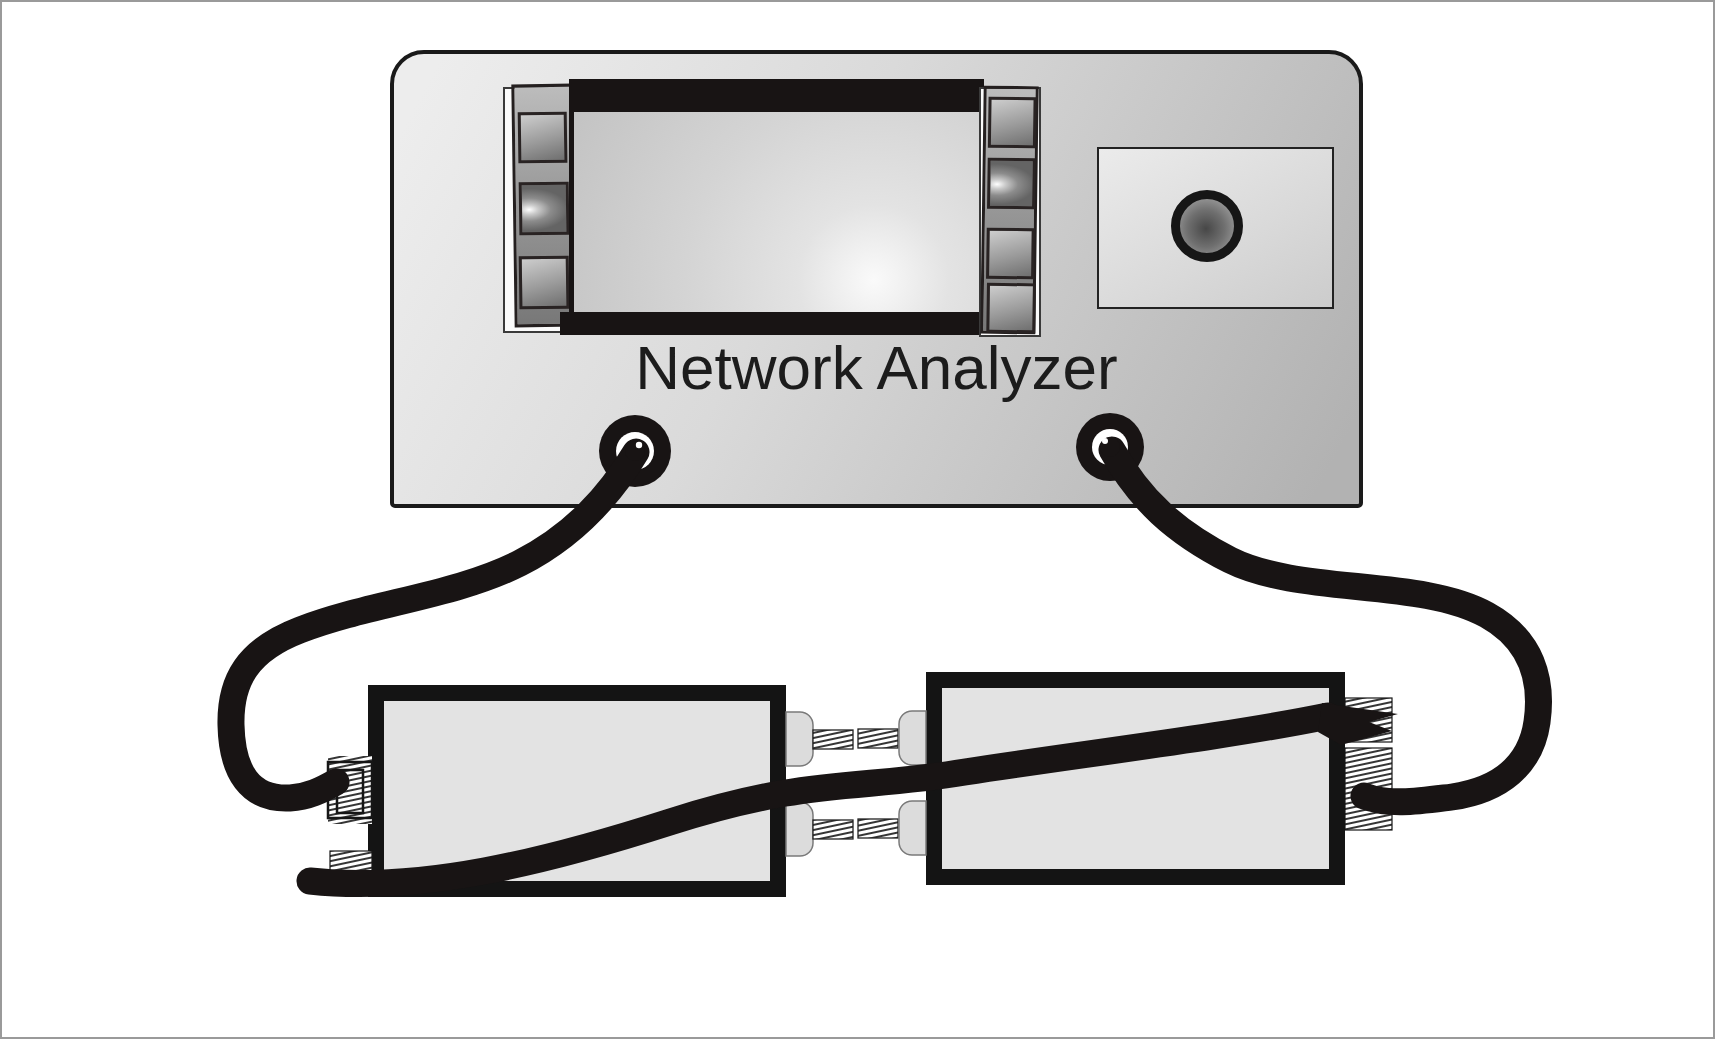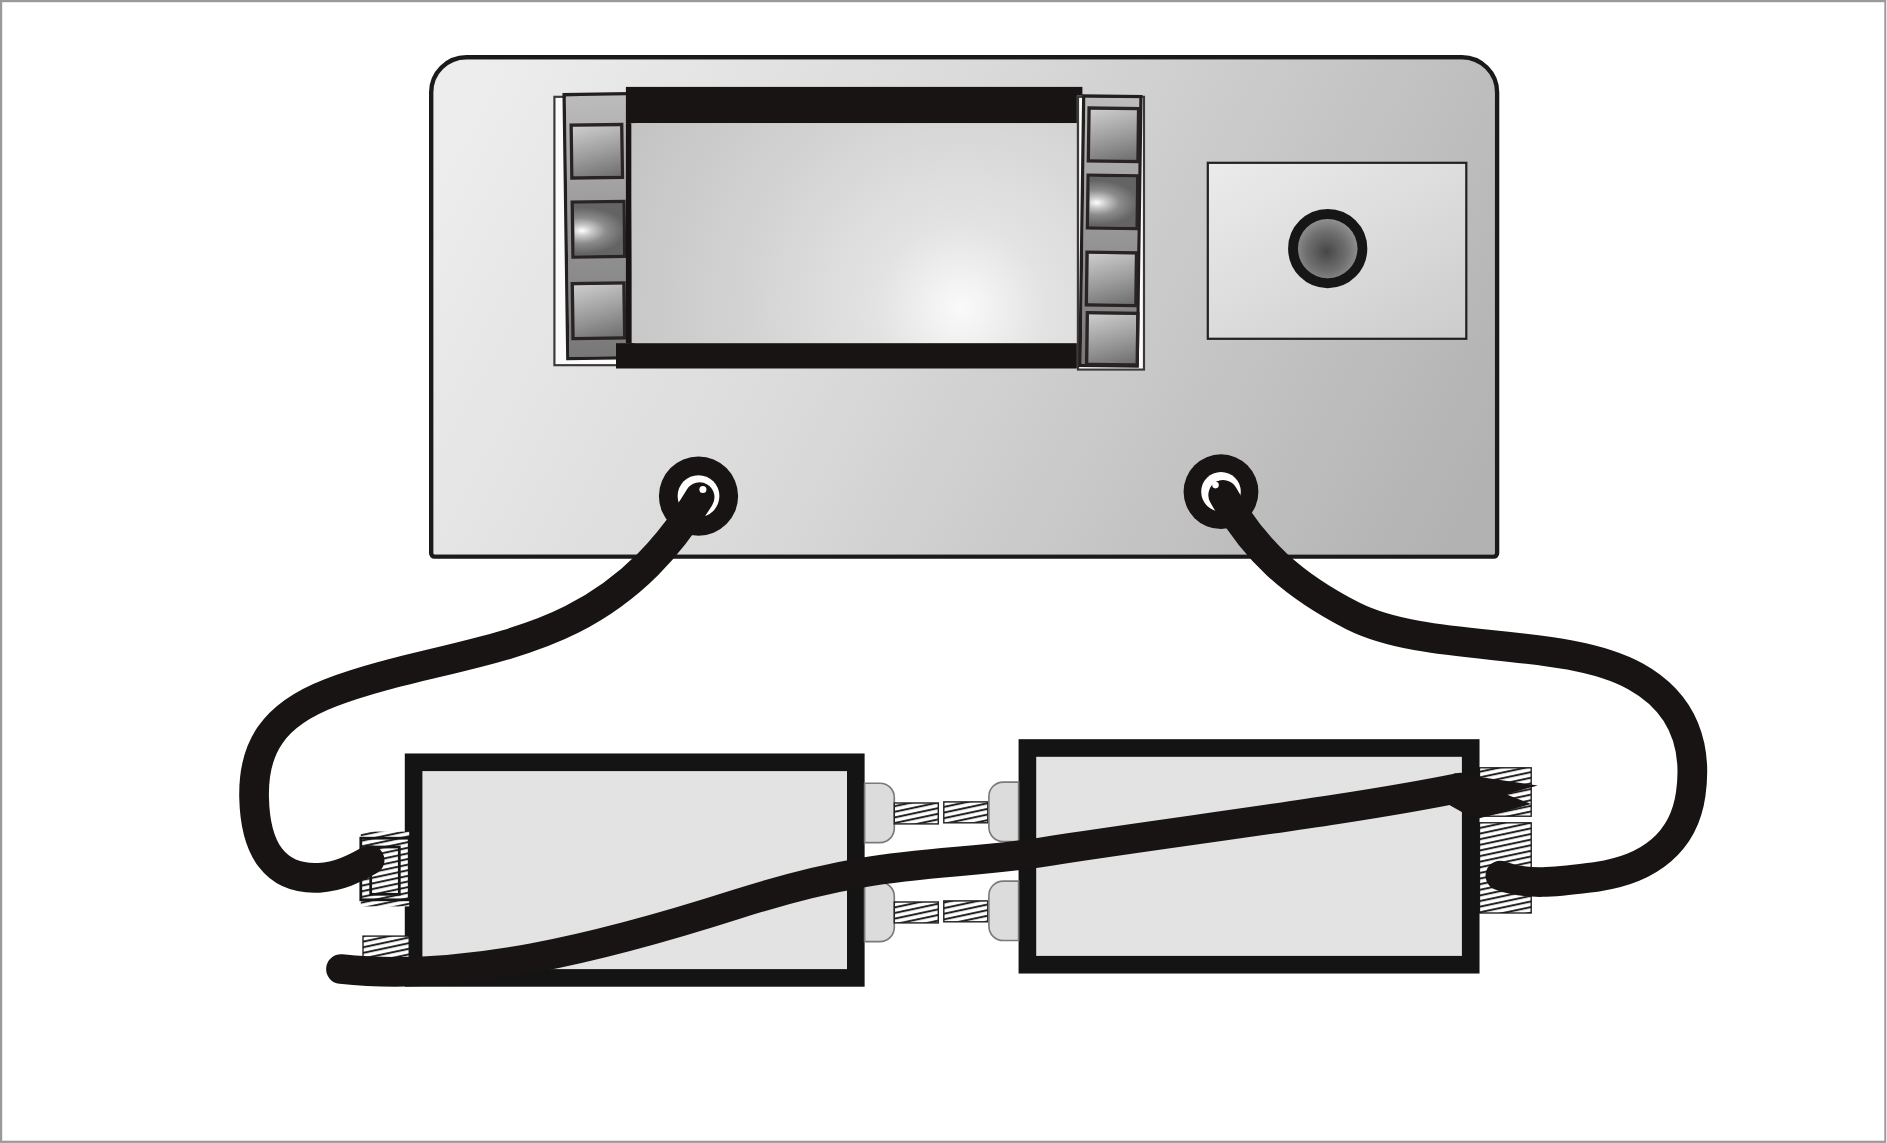--- a/index.html
+++ b/index.html
@@ -107,20 +107,21 @@
       <div class="skbtn b1"></div>
       <div class="skbtn b2 flash"></div>
       <div class="skbtn b3"></div>
       <div class="skbtn b4"></div>
     </div>
 
     <div class="knob-panel">
       <div class="knob"></div>
     </div>
 
+    <div class="panel-title">Network Analyzer</div>
   </div>
 
   <div class="dut left"></div>
   <div class="dut right"></div>
 
   <svg class="overlay" viewBox="0 0 1715 1039" xmlns="http://www.w3.org/2000/svg">
     <defs>
       <pattern id="hatch" patternUnits="userSpaceOnUse" width="5" height="5" patternTransform="rotate(78)">
         <rect width="5" height="5" fill="#ffffff"></rect>
         <line x1="1" y1="0" x2="1" y2="5" stroke="#111111" stroke-width="1.7"></line>

